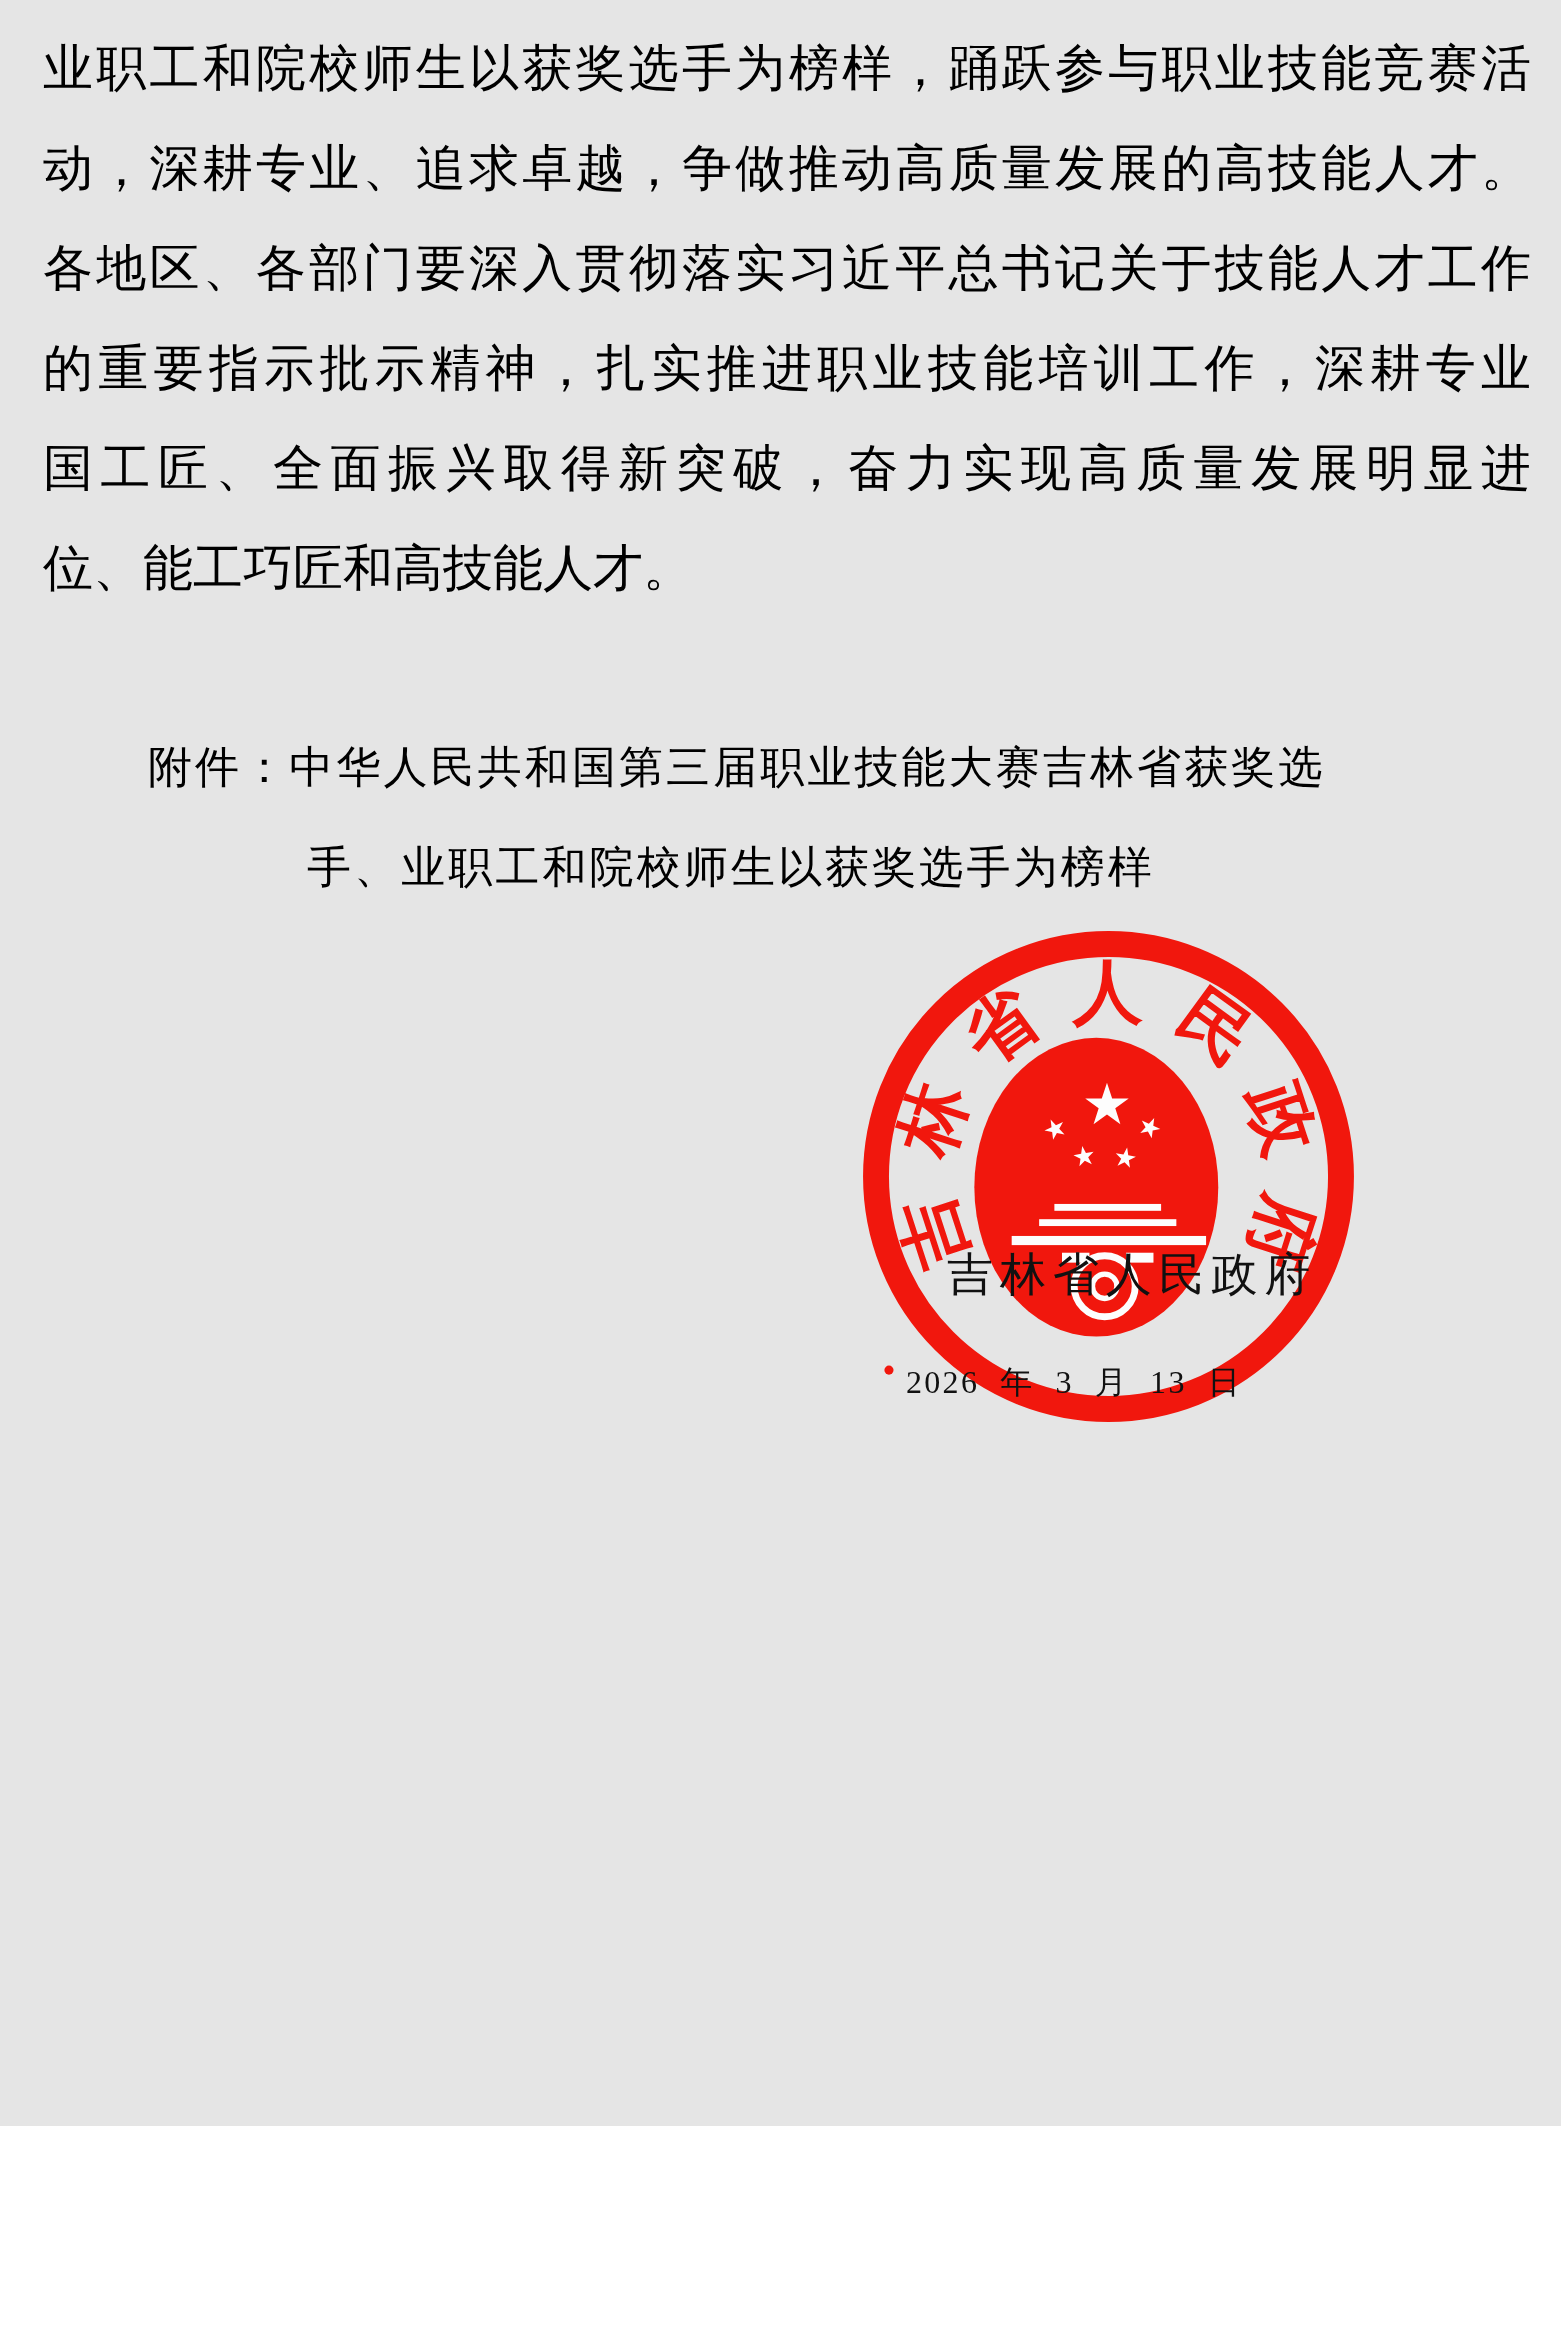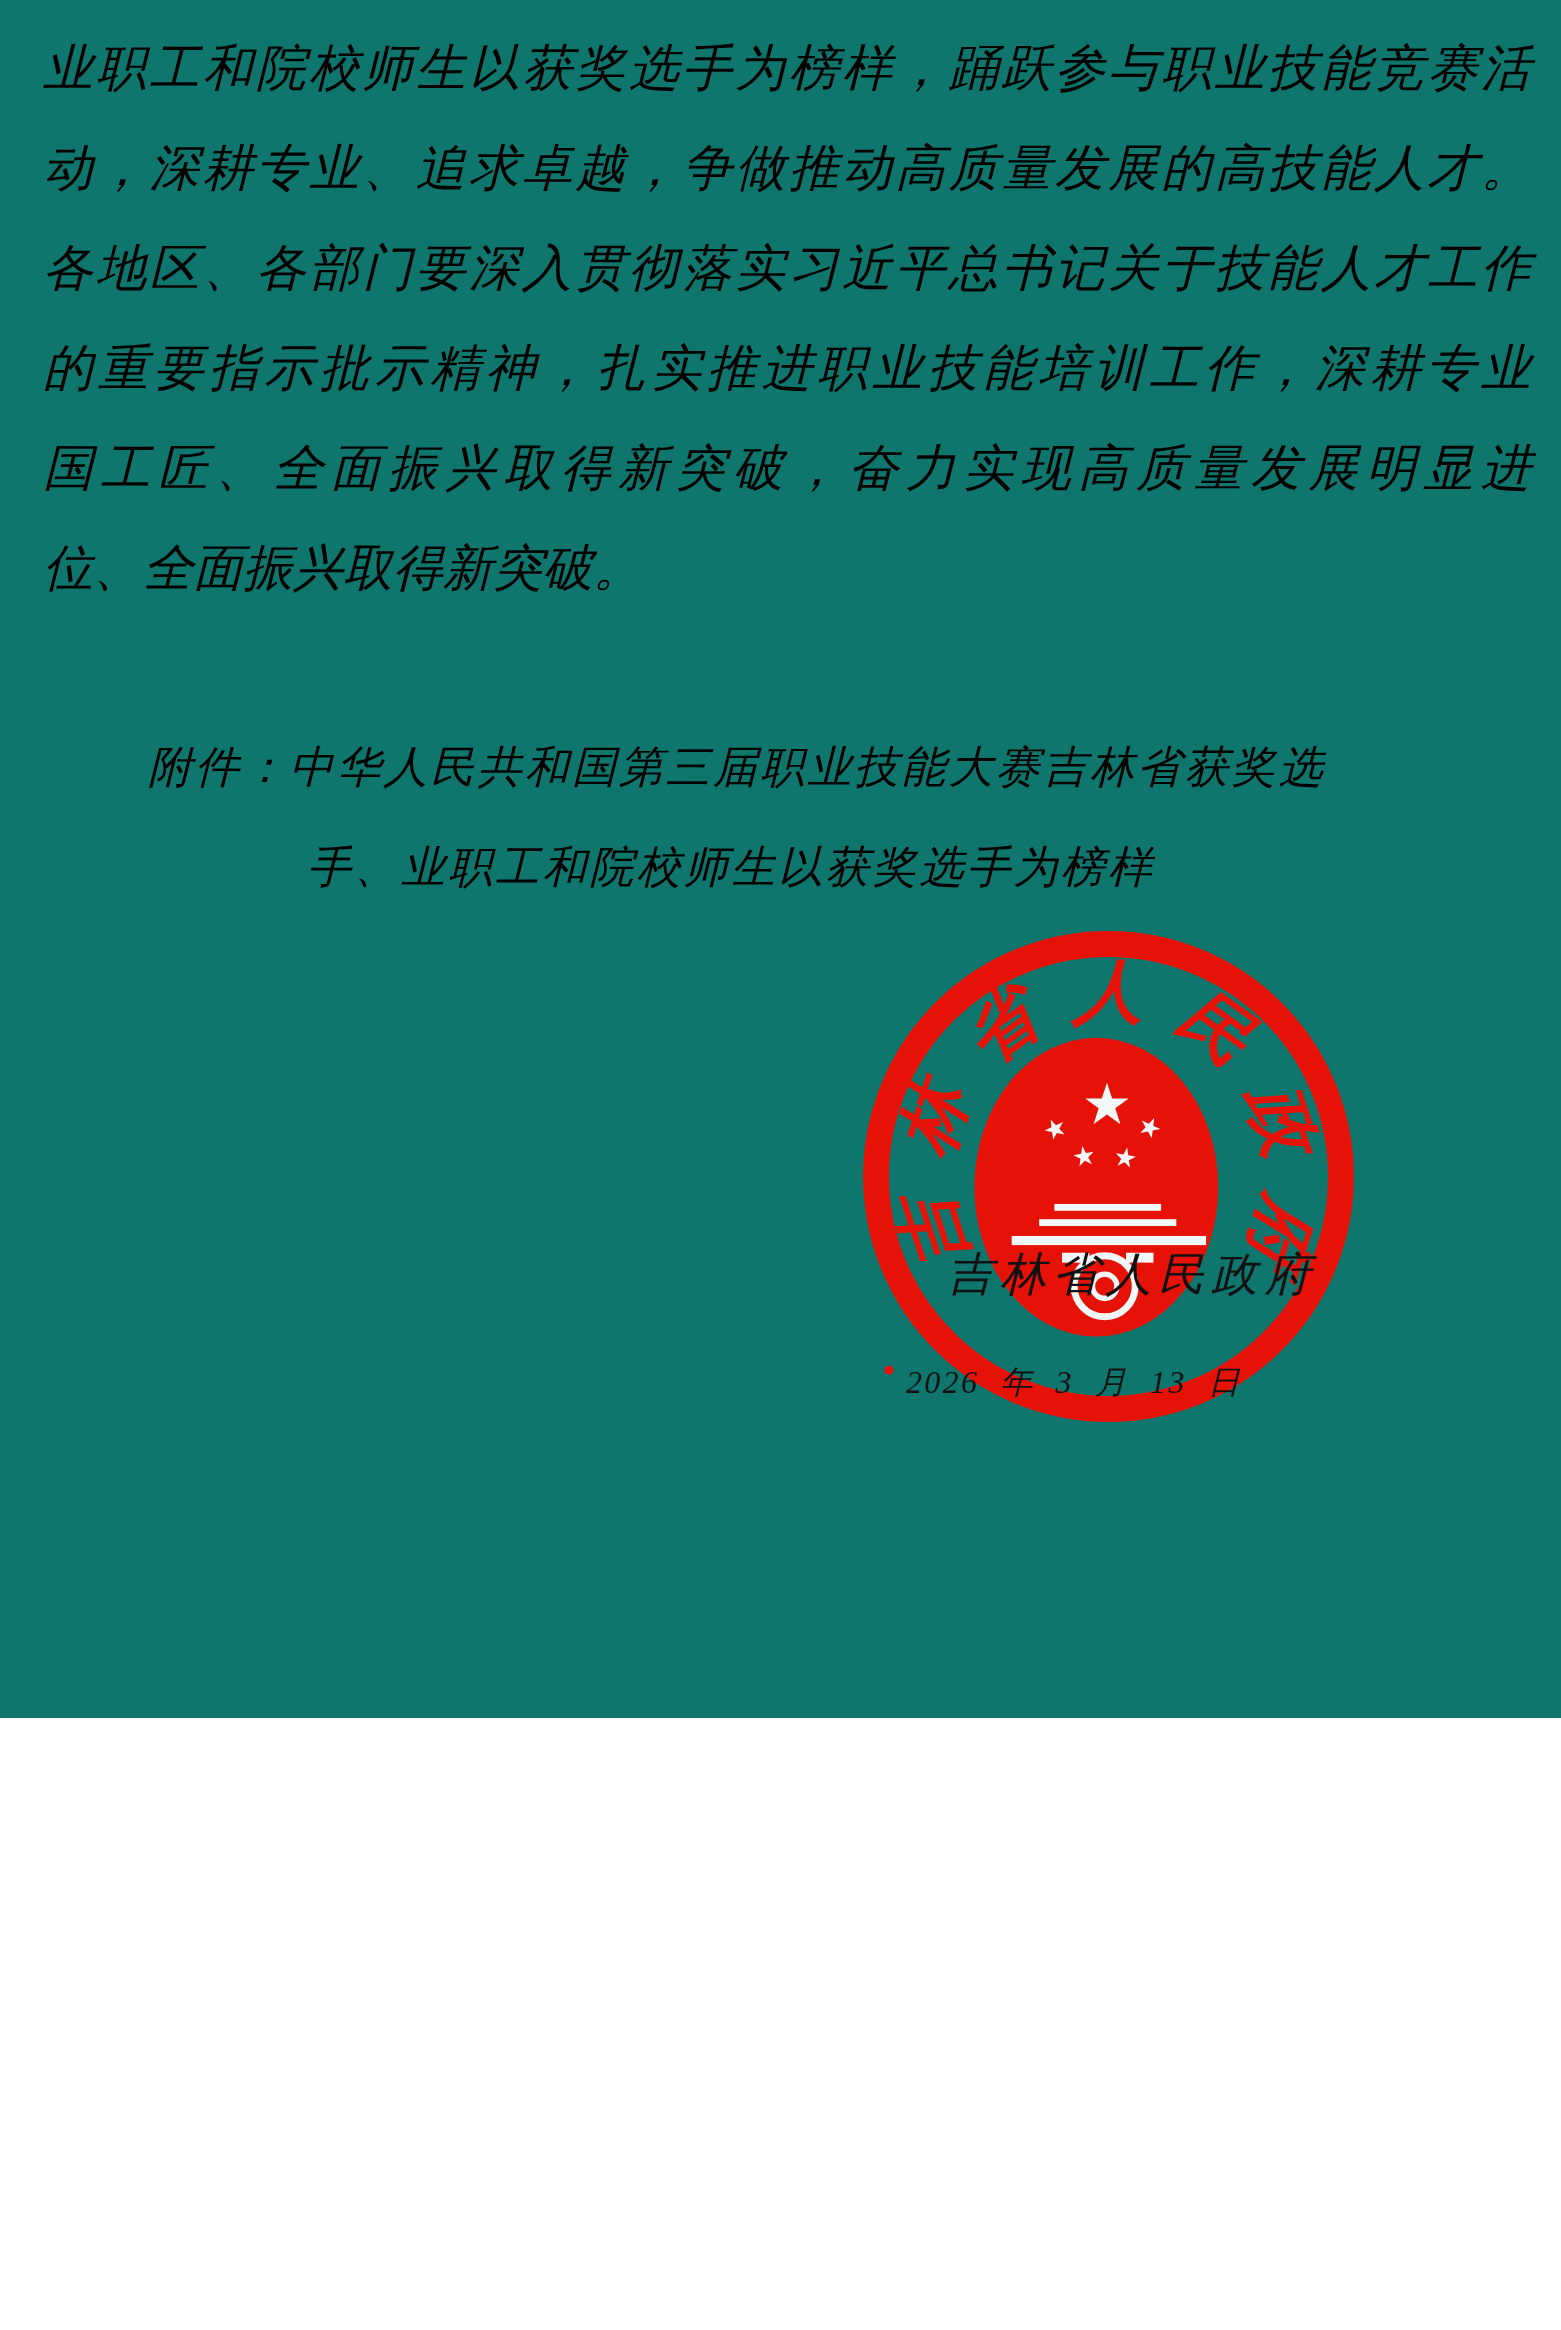--- a/index.html
+++ b/index.html
@@ -1,25 +1,24 @@
 <!DOCTYPE html>
 <html style="font-size:12.2px"><head>
 <meta charset="utf-8">
 <style>
   * { margin: 0; padding: 0; box-sizing: border-box; }
   html, body { background: #ffffff; }
   .page {
     position: relative;
     width: 1562px;
-    height: 1718px;
-    background: #0f766e;
+    height: 2126px;
+    background: #e5e5e5;
     overflow: hidden;
     font-family: "Liberation Serif", "DejaVu Serif", serif;
     color: #000000;
-    font-style: italic;
   }
   
   .text-flow {
     position: absolute;
     left: 43px;
     top: 18.3px;
     width: 1488px;
   }
   .body-line {
     height: 100px;
@@ -106,21 +105,21 @@
 <body>
 
 <div class="page">
 
   <div class="text-flow">
     <div class="body-line">业职工和院校师生以获奖选手为榜样，踊跃参与职业技能竞赛活</div>
     <div class="body-line">动，深耕专业、追求卓越，争做推动高质量发展的高技能人才。</div>
     <div class="body-line">各地区、各部门要深入贯彻落实习近平总书记关于技能人才工作</div>
     <div class="body-line">的重要指示批示精神，扎实推进职业技能培训工作，深耕专业</div>
     <div class="body-line">国工匠、全面振兴取得新突破，奋力实现高质量发展明显进</div>
-    <div class="body-line last">位、全面振兴取得新突破。</div>
+    <div class="body-line last">位、能工巧匠和高技能人才。</div>
     <div class="spacer-line"></div>
     <div class="attach-line l1">附件：中华人民共和国第三届职业技能大赛吉林省获奖选</div>
     <div class="attach-line l2">手、业职工和院校师生以获奖选手为榜样</div>
   </div>
 
   <div class="seal">
     <svg viewBox="0 0 646 652" xmlns="http://www.w3.org/2000/svg">
       <defs>
         <polygon id="star" fill="#ffffff" points="0,-30 6.8,-9.3 28.5,-9.3 10.9,3.6 17.6,24.3 0,11.5 -17.6,24.3 -10.9,3.6 -28.5,-9.3 -6.8,-9.3"></polygon>
       </defs>

